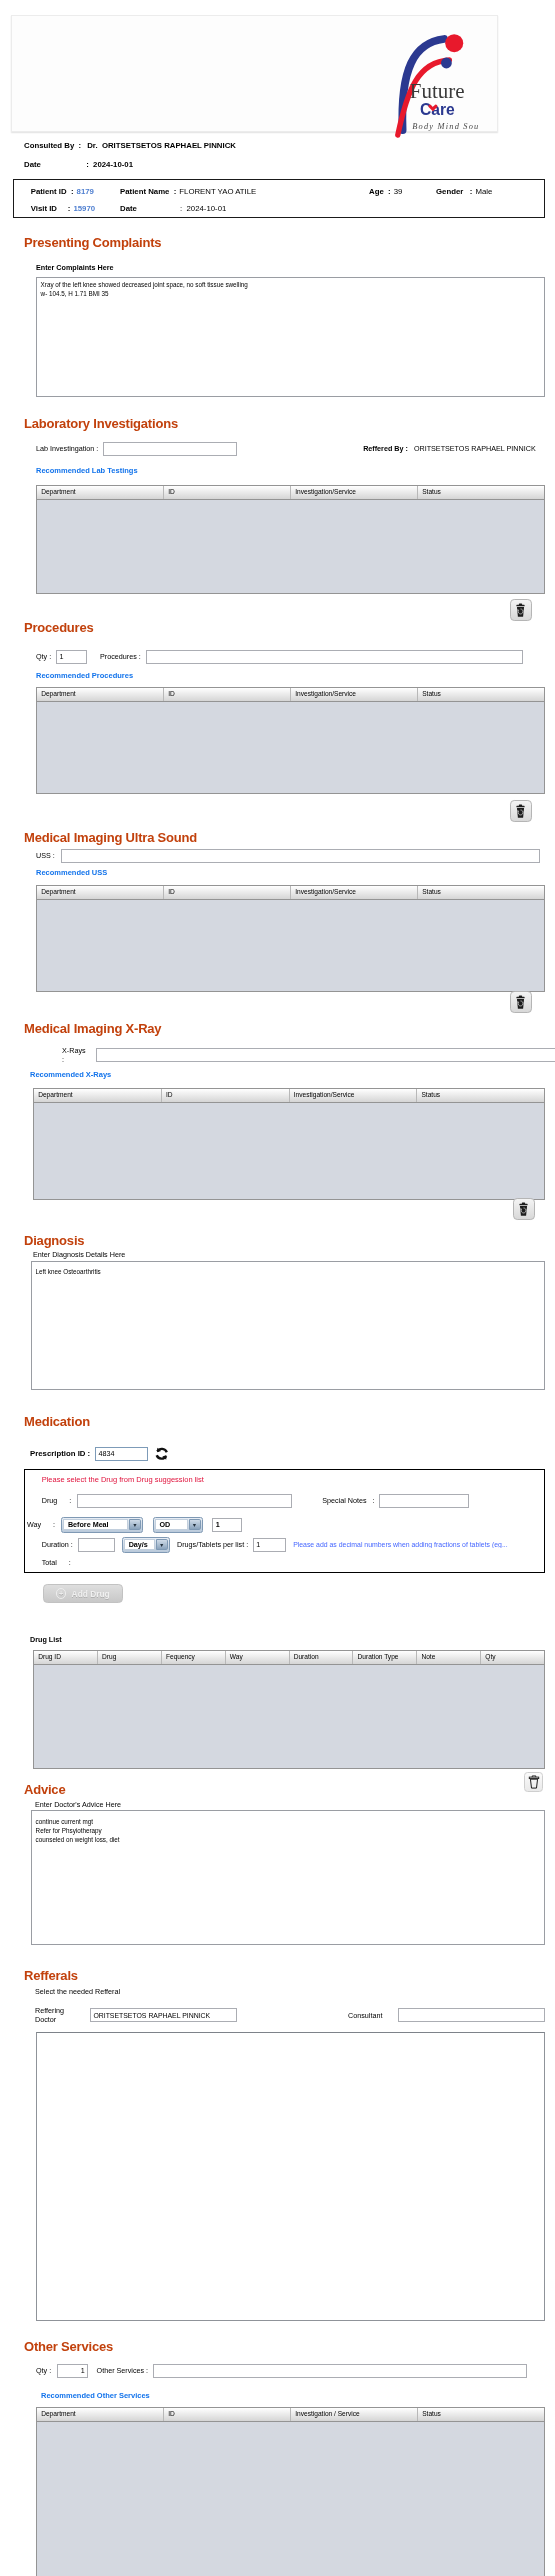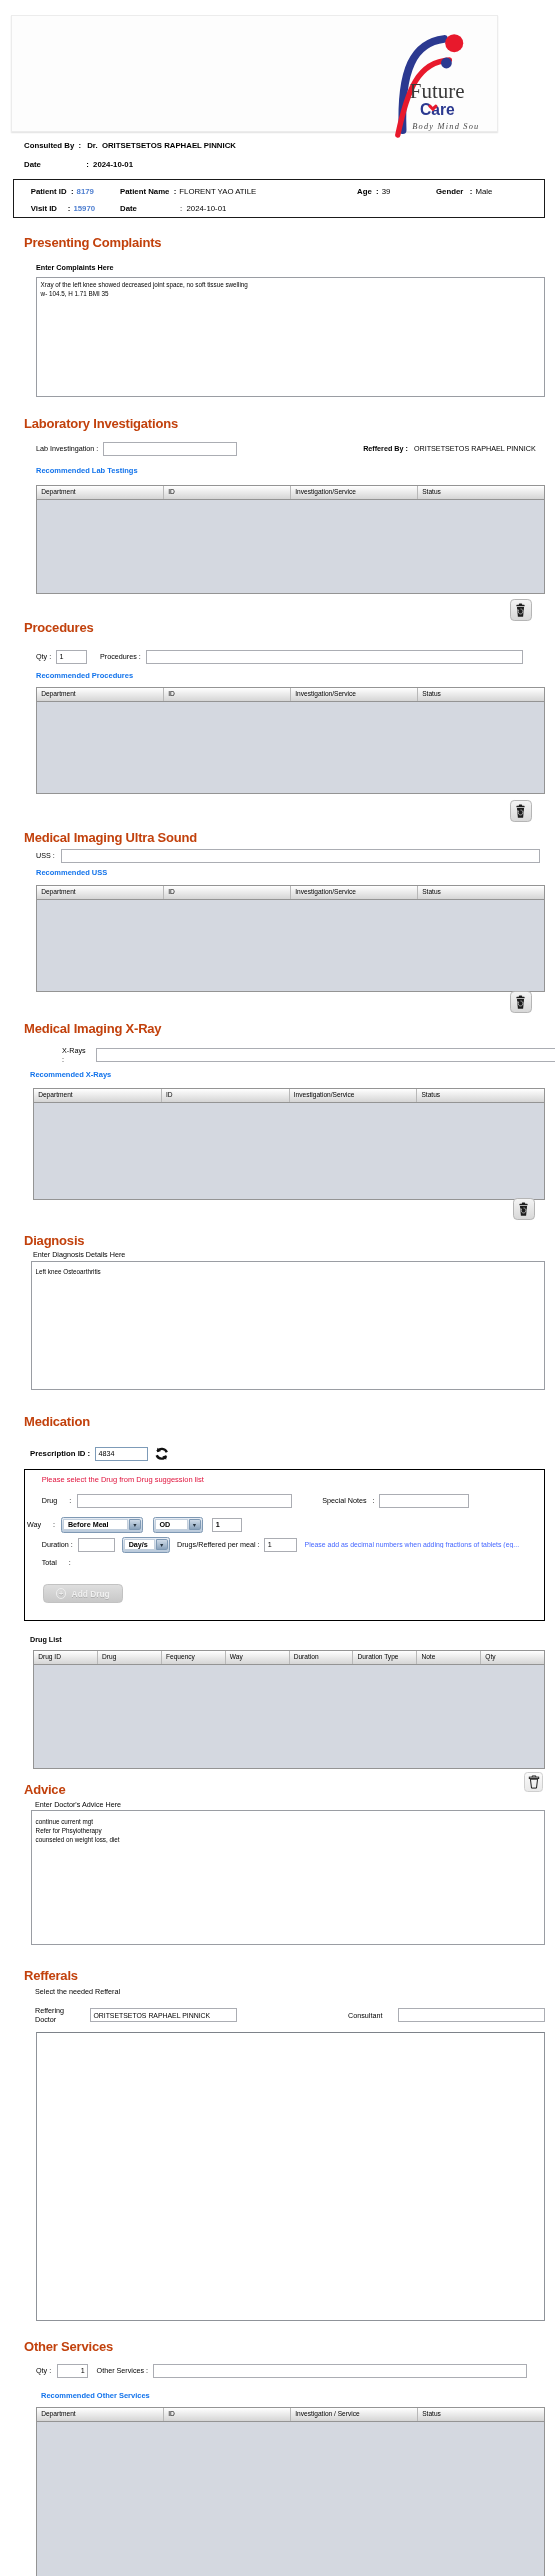--- a/index.html
+++ b/index.html
@@ -50,21 +50,21 @@
 
   
   .fsel { display:inline-flex; align-items:stretch; border:0.6px solid #7f99b4; border-radius:2.4px;
           background:linear-gradient(#e8eef5,#b9c9da); padding:1.2px; height:15.5px; cursor:pointer; }
   .fsel .fsel-txt { background:#fff; border:0.6px solid #c2cfdd; display:flex; align-items:center;
                     padding:0 3.6px; font-size:7.2px; font-weight:bold; }
   .fsel .fsel-arrow { width:12px; display:flex; align-items:center; justify-content:center;
                       background:linear-gradient(#cfdbe8,#8aa3bc); color:#23303c; font-size:5.4px; margin-left:0.6px;
                       border:0.6px solid #7f99b4; border-radius:0 1.8px 1.8px 0; }
 
-  .med-box { position:absolute; left:24px; top:1469px; width:521px; height:152px; border:1.8px solid #000; background:#fff; }
+  .med-box { position:absolute; left:24px; top:1469px; width:521px; height:104px; border:1.8px solid #000; background:#fff; }
   .red-note { color:#e0113b; font-size:7.5px; }
   .blue-note { color:#4566ff; font-size:6.9px; white-space:nowrap; overflow:hidden; }
   .add-drug { display:inline-flex; align-items:center; gap:5.4px; height:19px; padding:0 12px;
               border:0.6px solid #c2c2c2; border-radius:4.2px; background:linear-gradient(#dedede,#c8c8c8);
               color:#f0f0f0; font-weight:bold; font-size:8.4px; text-shadow:0 0.6px 0 #b0b0b0; }
   .add-drug .plus { width:10.2px; height:10.2px; border:1.2px solid #ededed; border-radius:50%; display:flex;
                     align-items:center; justify-content:center; font-size:7.2px; line-height:1; color:#ededed; }
 
   .big-list { position:absolute; left:36px; top:2032px; width:509px; height:289px; background:#fff; border:0.6px solid #8f9399; border-top:1.2px solid #7e838a; }
 </style>
@@ -99,21 +99,21 @@
 
   <div class="patient-box">
     <div class="pb-seg pre" style="left:16.7px; top:7.2px;">
       <span>Patient ID  :</span>
       <span class="pb-id">8179</span>
     </div>
     <div class="pb-seg pre" style="left:106px; top:7.2px;">
       <span>Patient Name  :</span>
       <span class="pb-val">FLORENT YAO ATILE</span>
     </div>
-    <div class="pb-seg pre" style="left:343px; top:7.2px;">
+    <div class="pb-seg pre" style="left:355px; top:7.2px;">
       <span>Age  :</span>
       <span class="pb-val">39</span>
     </div>
     <div class="pb-seg pre" style="left:422px; top:7.2px;">
       <span>Gender   :</span>
       <span class="pb-val">Male</span>
     </div>
     <div class="pb-seg pre" style="left:16.7px; top:24px;">
       <span>Visit ID     :</span>
       <span class="pb-id">15970</span>
@@ -274,21 +274,21 @@
       <input class="tin" style="width: 30px; margin-left: 9.6px; font-weight: bold;" value="1">
     </div>
 
     <div style="position:absolute; left:16.7px; top:67px; display:flex; align-items:center; width:487px;">
       <span class="lbl">Duration :</span>
       <input class="tin" style="width: 37px; margin-left: 4.8px;" value="">
       <span class="fsel" style="width:48px; margin-left:7.2px;">
         <span class="fsel-txt" style="flex:1;">Day/s</span>
         <span class="fsel-arrow">▼</span>
       </span>
-      <span class="lbl" style="margin-left:7.2px;">Drugs/Reffered per meal :</span>
+      <span class="lbl" style="margin-left:7.2px;">Drugs/Tablets per list :</span>
       <input class="tin" style="width: 33px; margin-left: 4.8px;" value="1">
       <span class="blue-note" style="margin-left:7.2px; flex:1;">Please add as decimal numbers when adding fractions of tablets (eg...</span>
     </div>
 
     <div class="lbl pre" style="position:absolute; left:16.7px; top:88px;">Total      :</div>
 
     <div style="position:absolute; left:18px; top:114px;">
       <span class="add-drug">
         <span class="plus">+</span>
         <span>Add Drug</span>

